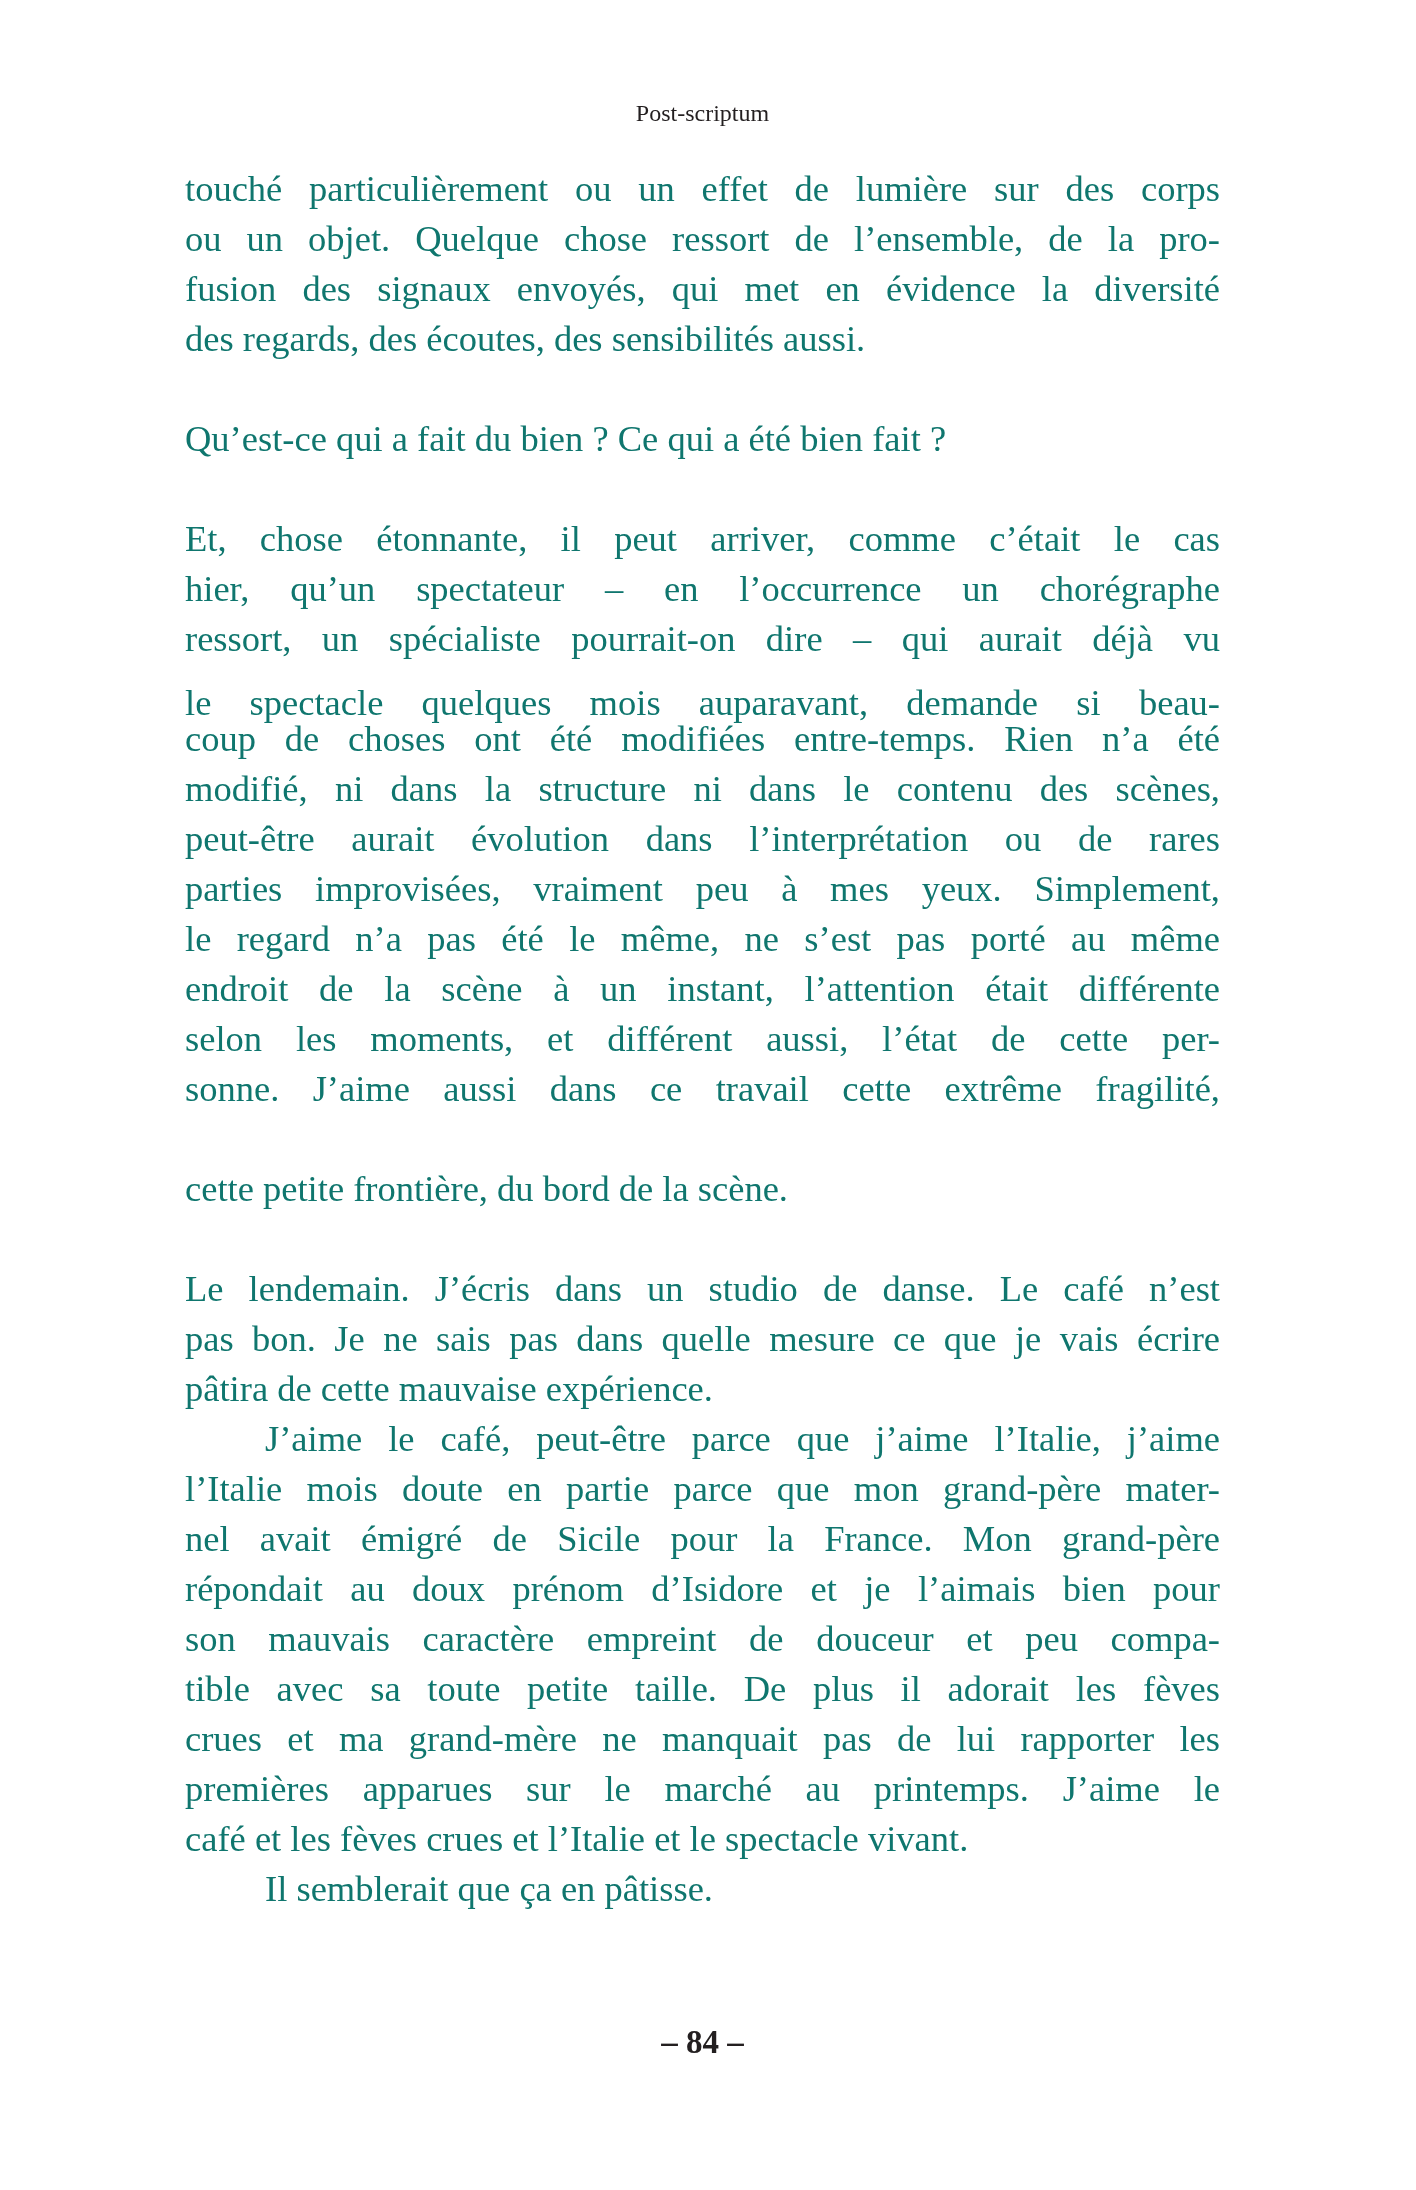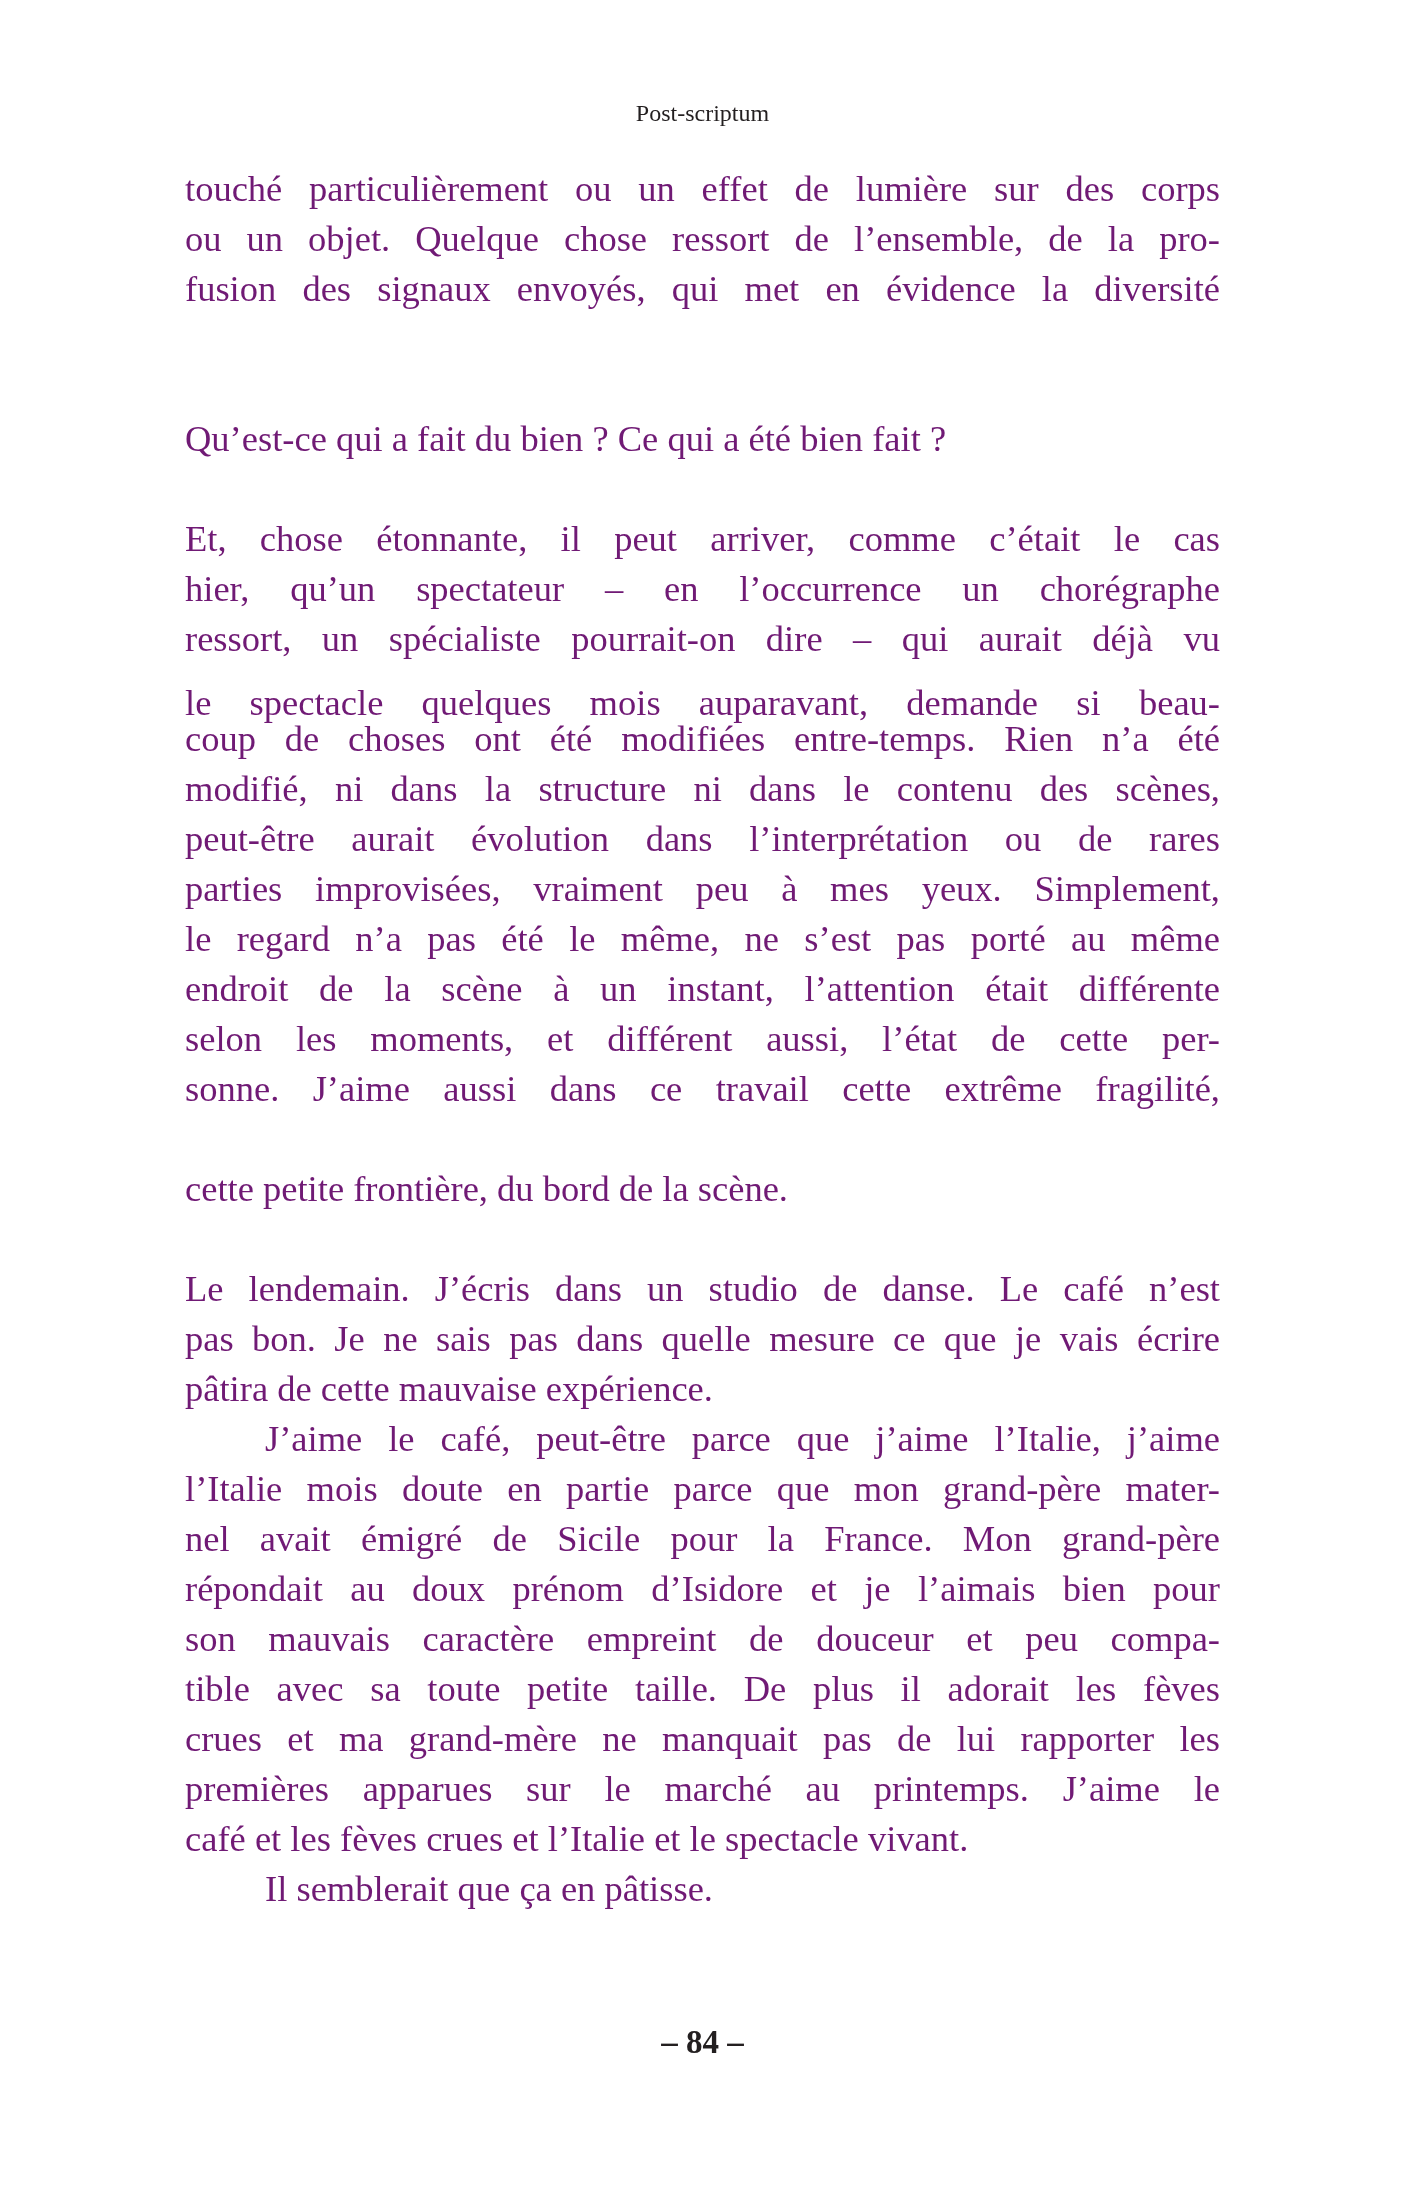--- a/index.html
+++ b/index.html
@@ -1,32 +1,33 @@
 <!DOCTYPE html>
 <html><head>
 <meta charset="utf-8">
 <style>
   html, body { margin: 0; padding: 0; background: #ffffff; }
   body { width: 1416px; height: 2190px; position: relative; overflow: hidden; }
   .page { position: absolute; left: 0; top: 0; width: 1416px; height: 2190px; background: #ffffff; color: #231f20; font-family: "DejaVu Serif", "Liberation Serif", serif; margin-left: 47px; }
   .running-head { position: absolute; left: 138px; width: 1035px; top: 98px; text-align: center; font-size: 24px; line-height: 30px; font-family: "Liberation Serif", serif; color: #231f20; }
-  .line { position: absolute; left: 138px; width: 1035px; height: 50px; font-family: "Liberation Serif", serif; font-size: 36.5px; line-height: 50px; white-space: nowrap; text-align: justify; text-align-last: justify; color: #701a75; }
+  .line { position: absolute; left: 138px; width: 1035px; height: 50px; font-family: "Liberation Serif", serif; font-size: 36.5px; line-height: 50px; white-space: nowrap; text-align: justify; text-align-last: justify; color: #0f766e; }
   .line.last { text-align-last: left; }
   .line.indent { left: 218px; width: 955px; }
   .folio { position: absolute; left: 138px; width: 1035px; top: 2024px; text-align: center; font-size: 33px; line-height: 36px; font-family: "Liberation Serif", serif; color: #231f20; font-weight: bold; }
 </style>
 </head>
 <body>
 
 <div class="page">
   <div class="running-head">Post-scriptum</div>
 
   <div class="line" style="top:164px">touché particulièrement ou un effet de lumière sur des corps</div>
   <div class="line" style="top:214px">ou un objet. Quelque chose ressort de l’ensemble, de la pro-</div>
   <div class="line" style="top:264px">fusion des signaux envoyés, qui met en évidence la diversité</div>
+  <div class="line last" style="top:314px">des regards, des écoutes, des sensibilités aussi.</div>
 
   <div class="line last" style="top:414px">Qu’est-ce qui a fait du bien ? Ce qui a été bien fait ?</div>
 
   <div class="line" style="top:514px">Et, chose étonnante, il peut arriver, comme c’était le cas</div>
   <div class="line" style="top:564px">hier, qu’un spectateur – en l’occurrence un chorégraphe</div>
   <div class="line" style="top:614px">ressort, un spécialiste pourrait-on dire – qui aurait déjà vu</div>
   <div class="line" style="top:678px">le spectacle quelques mois auparavant, demande si beau-</div>
   <div class="line" style="top:714px">coup de choses ont été modifiées entre-temps. Rien n’a été</div>
   <div class="line" style="top:764px">modifié, ni dans la structure ni dans le contenu des scènes,</div>
   <div class="line" style="top:814px">peut-être aurait évolution dans l’interprétation ou de rares</div>

